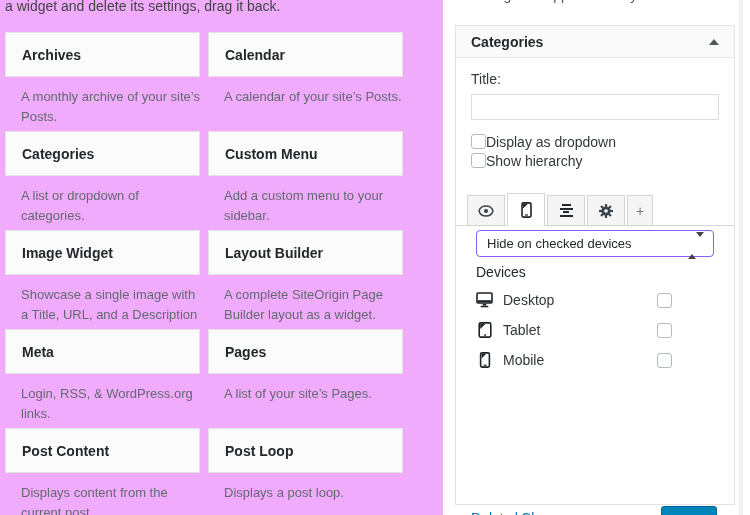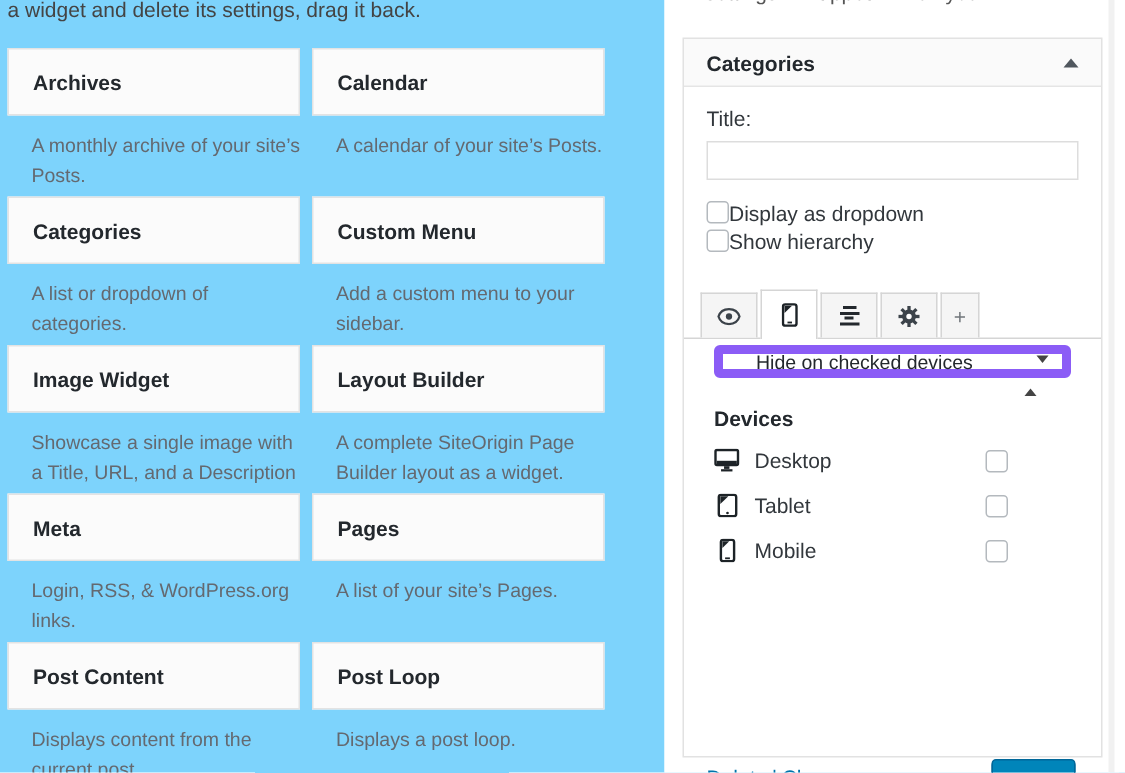--- a/index.html
+++ b/index.html
@@ -1,21 +1,21 @@
 <!DOCTYPE html>
 <html><head>
 <meta charset="utf-8">
 <style>
   * { margin:0; padding:0; box-sizing:border-box; }
   html,body { width:750px; height:515px; }
   body { font-family:"Liberation Sans", sans-serif; background:#fff; }
   #screen { position:relative; width:750px; height:515px; overflow:hidden; background:#fff; }
 
   
-  .left-area { position:absolute; left:0; top:0; width:443px; height:515px; background:#7dd3fc; }
+  .left-area { position:absolute; left:0; top:0; width:443px; height:515px; background:#f0abfc; }
   .intro-line { position:absolute; left:5px; top:-2px; font-size:14px; color:#444; line-height:17px; }
   .widget-grid { position:absolute; left:5px; top:32px; display:grid;
                  grid-template-columns:195px 195px; column-gap:8px; grid-auto-rows:99px; }
   .widget-cell {}
   .widget-box { height:45px; background:#fbfbfb; border:1px solid #e3e3e3;
                 display:flex; align-items:center; padding-left:16px; cursor:move; }
   .widget-title { font-size:14px; font-weight:bold; color:#23282d; }
   .widget-desc { margin-top:10px; padding-left:16px; font-size:13px; color:#646970; line-height:20px; }
 
   
@@ -50,31 +50,31 @@
          margin-right:2px; display:flex; align-items:center; justify-content:center; cursor:pointer; }
   .tab.active { background:#fff; height:33px; margin-bottom:-1px; }
   .tab.plus { width:26px; }
   .plus-glyph { font-size:14px; color:#72777c; }
   .align-lines { width:13px; }
   .align-lines div { height:2px; background:#23282d; margin:0 auto 1.5px; }
   .al-1 { width:9px; } .al-2 { width:13px; } .al-3 { width:6px; } .al-4 { width:13px; margin-bottom:0 !important; }
 
   .tab-content { padding:0 5px; }
   .section-label { margin-top:32px; font-size:14px; font-weight:bold; color:#23282d; }
-  .select-box { margin-top:4px; position:relative; width:238px; height:22px; border:6px solid #8b5cf6;
-                border-radius:4px; background:#fff; display:flex; align-items:center; padding:0 22px;
+  .select-box { margin-top:4px; position:relative; width:238px; height:27px; border:1px solid #8b5cf6;
+                border-radius:4px; background:#fff; display:flex; align-items:center; padding:0 10px;
                 cursor:pointer; }
   .select-text { font-size:13px; color:#23282d; }
   .select-arrows { position:absolute; right:9px; top:6px; }
   .select-arrows .up { width:0; height:0; border-left:4px solid transparent; border-right:4px solid transparent;
                        border-bottom:5px solid #444; margin-bottom:2px; }
   .select-arrows .down { width:0; height:0; border-left:4px solid transparent; border-right:4px solid transparent;
                          border-top:5px solid #444; }
 
-  .devices-heading { margin-top:19px; font-size:14px; font-weight:bold; color:#23282d; }
+  .devices-heading { margin-top:7px; font-size:14px; font-weight:normal; color:#23282d; }
   .device-rows { margin-top:9px; width:196px; }
   .device-row { display:flex; align-items:center; height:22px; margin-bottom:8px; }
   .device-icon { width:18px; height:17px; display:flex; align-items:center; justify-content:center; }
   .device-label { margin-left:9px; font-size:14px; color:#32373c; }
   .device-row .checkbox { margin-left:auto; }
 
   
   .panel-footer { position:absolute; left:15px; right:15px; top:435px; height:32px; }
   .footer-links { position:absolute; left:0; top:4px; font-size:14px; }
   .footer-links a { color:#0073aa; text-decoration:underline; cursor:pointer; }

